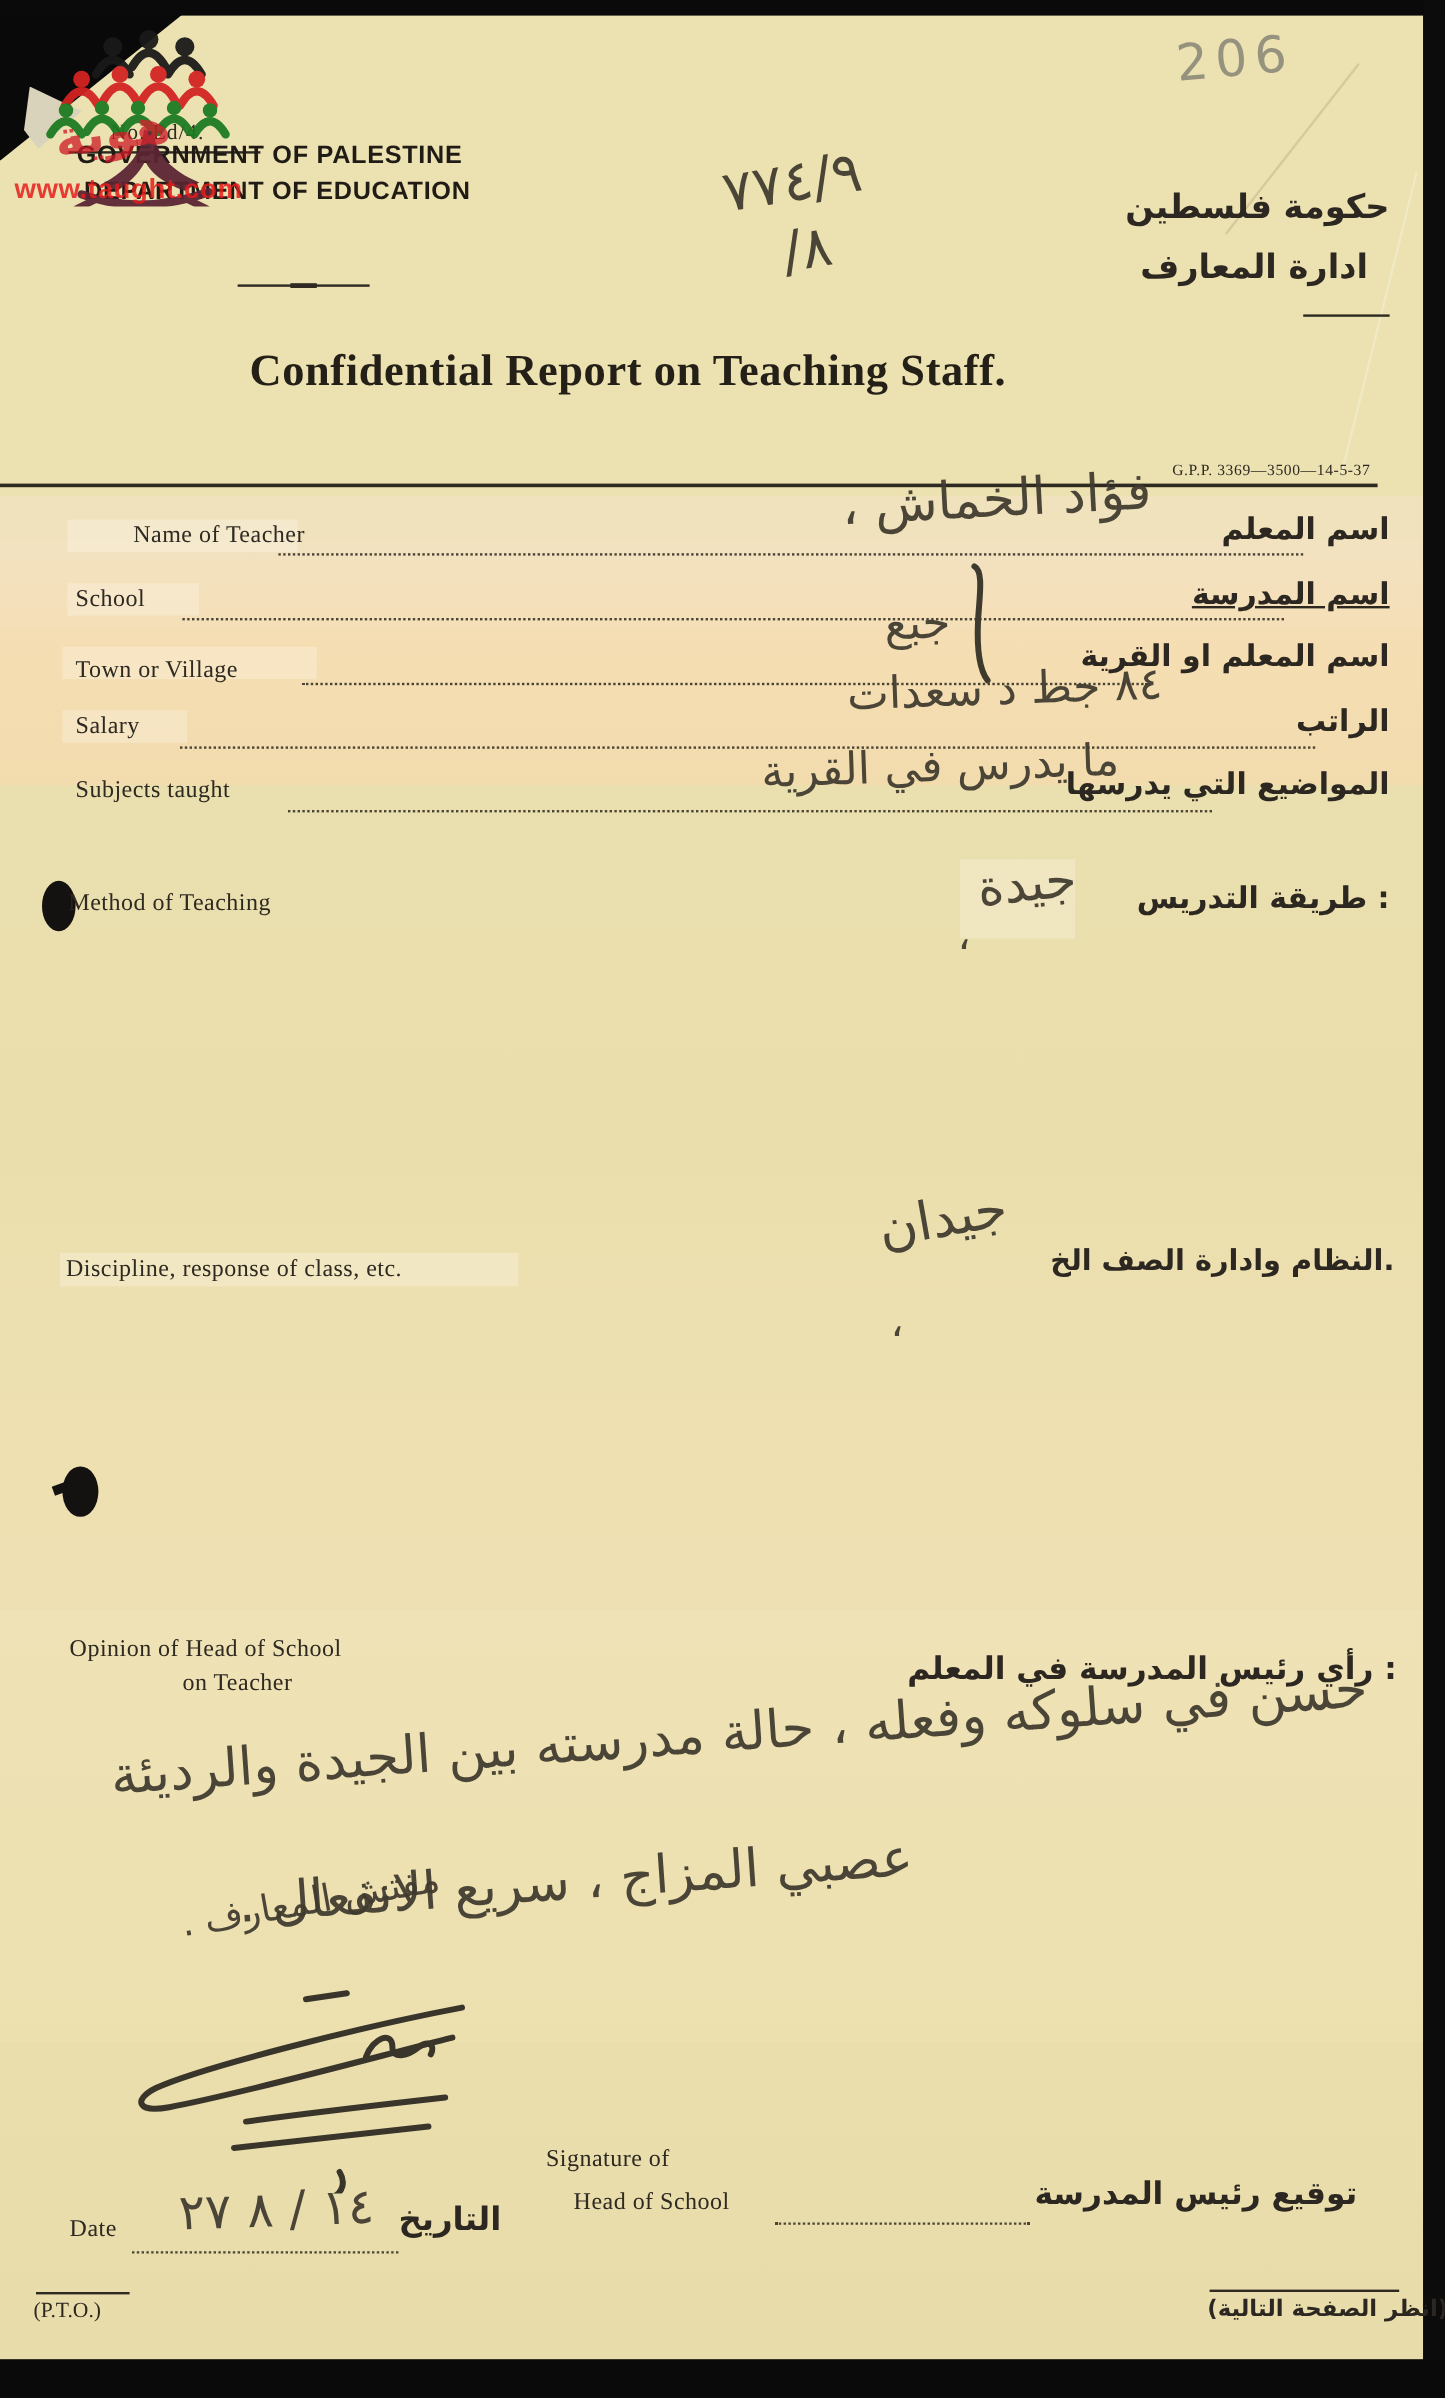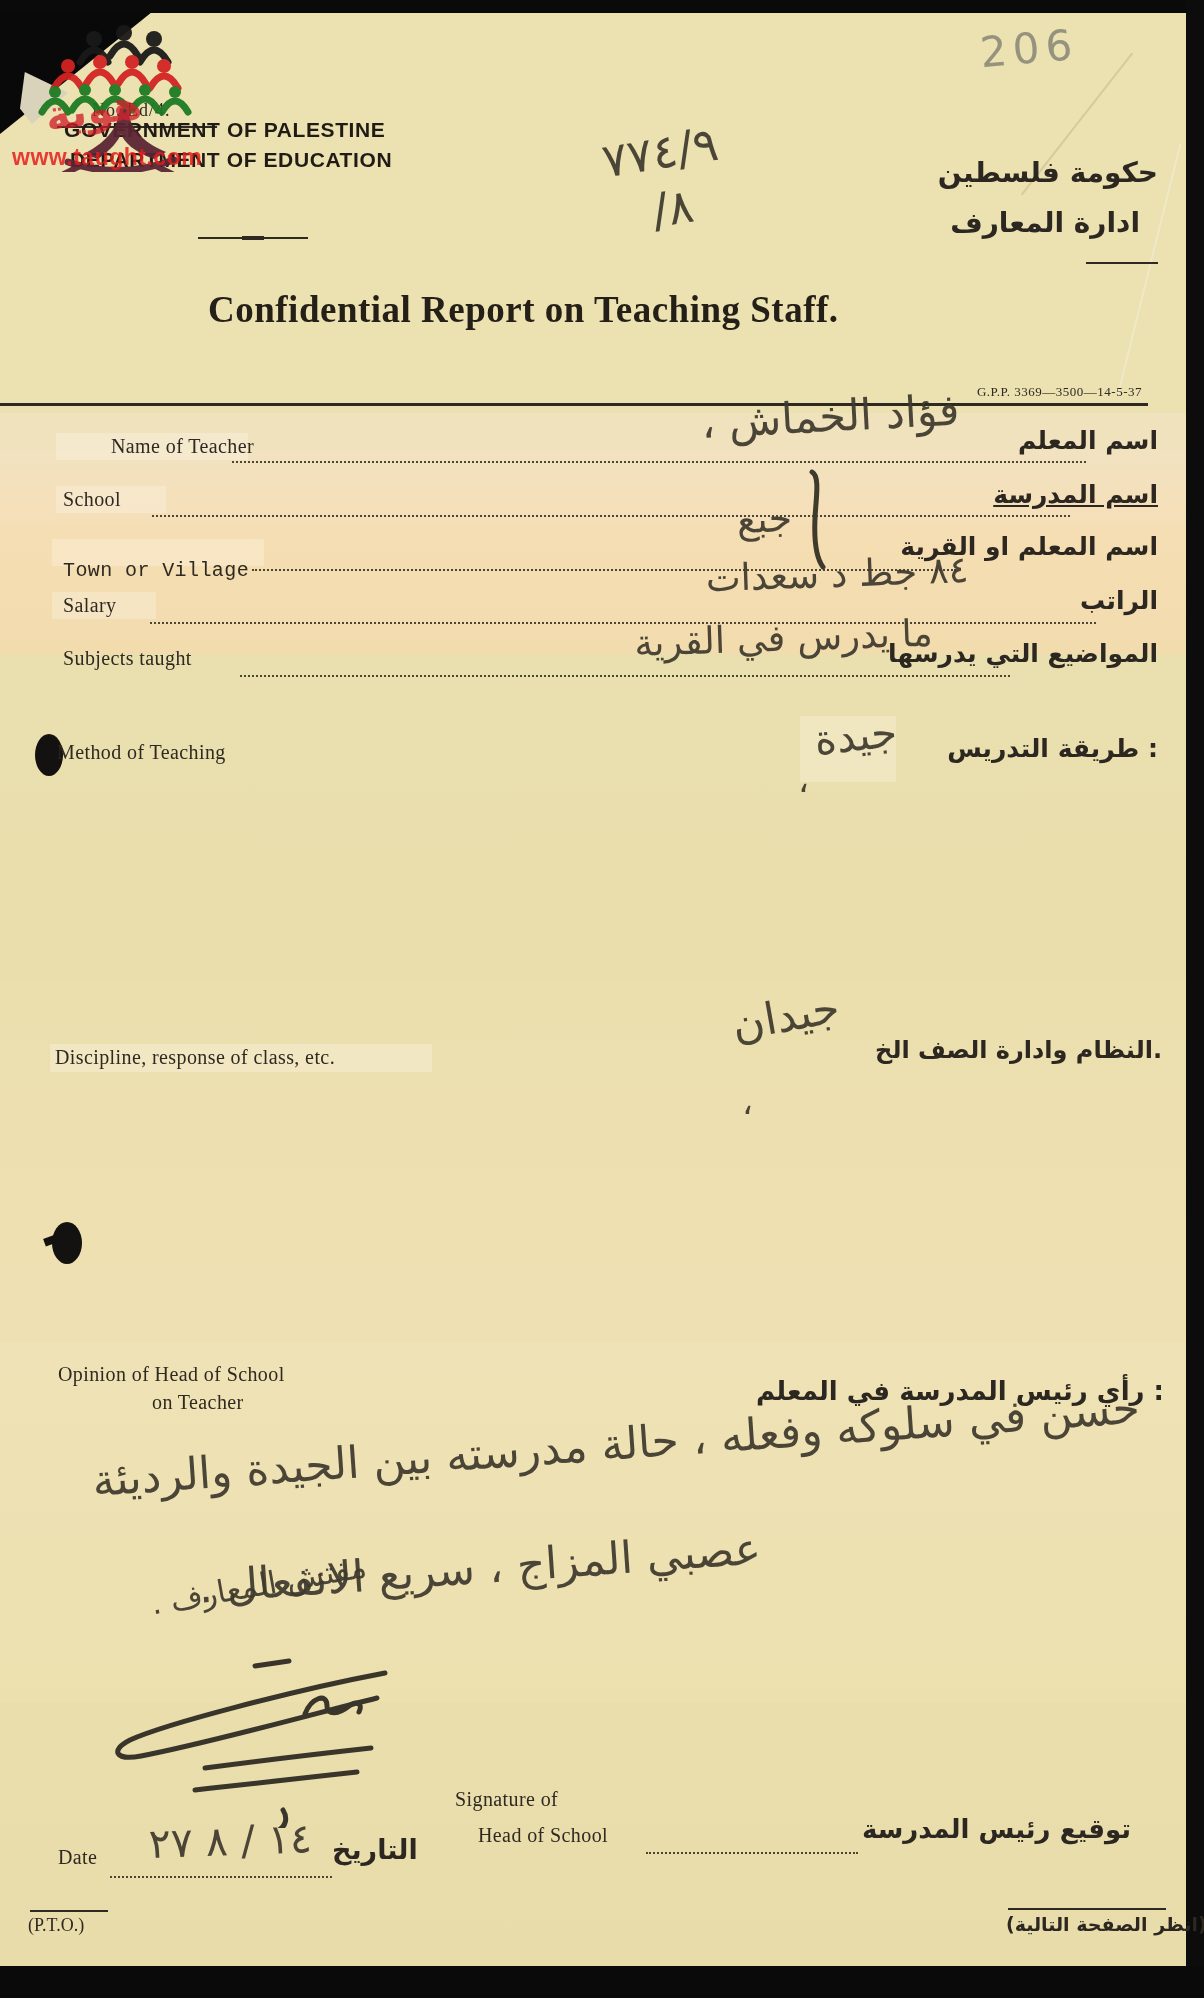--- a/index.html
+++ b/index.html
@@ -141,21 +141,21 @@
 
   <div>
     <div class="abs hl" style="left:56px;top:486px;width:110px;height:27px;"></div>
     <div class="abs serif-lbl" style="left:63px;top:488px;">School</div>
     <div class="abs dots" style="left:152px;top:513px;width:918px;"></div>
     <div class="abs ar" style="right:46px;top:480px;font-size:25px;text-decoration:underline;">اسم المدرسة</div>
   </div>
 
   <div>
     <div class="abs hl" style="left:52px;top:539px;width:212px;height:27px;"></div>
-    <div class="abs serif-lbl" style="left:63px;top:559px;font-family:Liberation Mono, monospace;">Town or Village</div>
+    <div class="abs serif-lbl" style="left:63px;top:547px;">Town or Village</div>
     <div class="abs dots" style="left:252px;top:567px;width:704px;"></div>
     <div class="abs ar" style="right:46px;top:532px;font-size:25px;">اسم المعلم او القرية</div>
     <div class="abs hw" dir="rtl" style="left:736px;top:498px;font-size:38px;transform:rotate(-2deg);">جبع</div>
     <svg class="abs" style="left:792px;top:468px;" width="36" height="104" viewBox="0 0 36 104">
       <path d="M20 4 C28 8 24 30 23 50 C22 72 24 90 31 99" fill="none" stroke="#3f3a2e" stroke-width="5" stroke-linecap="round"></path>
     </svg>
   </div>
 
   <div>
     <div class="abs hl" style="left:52px;top:592px;width:104px;height:27px;"></div>

